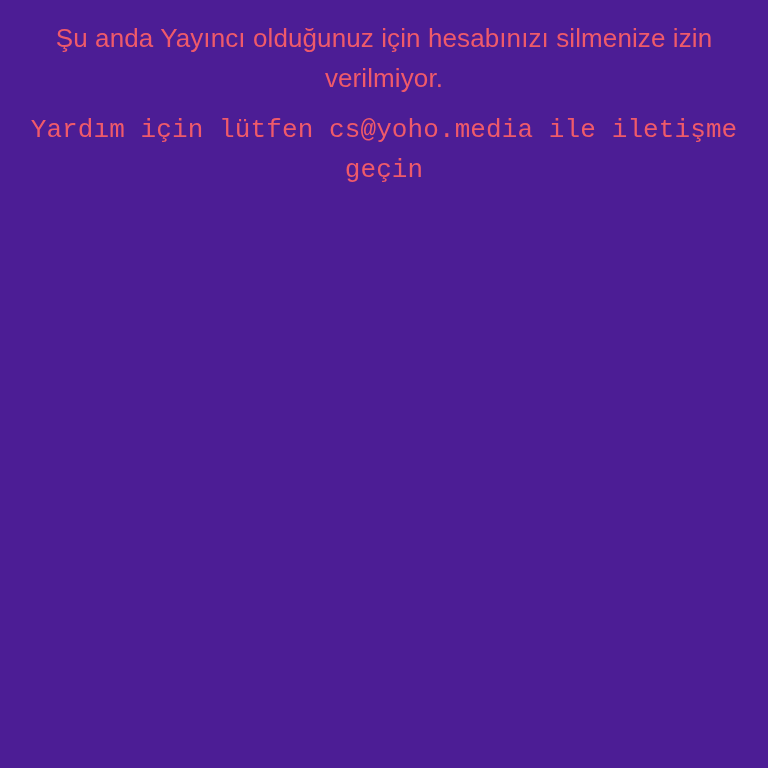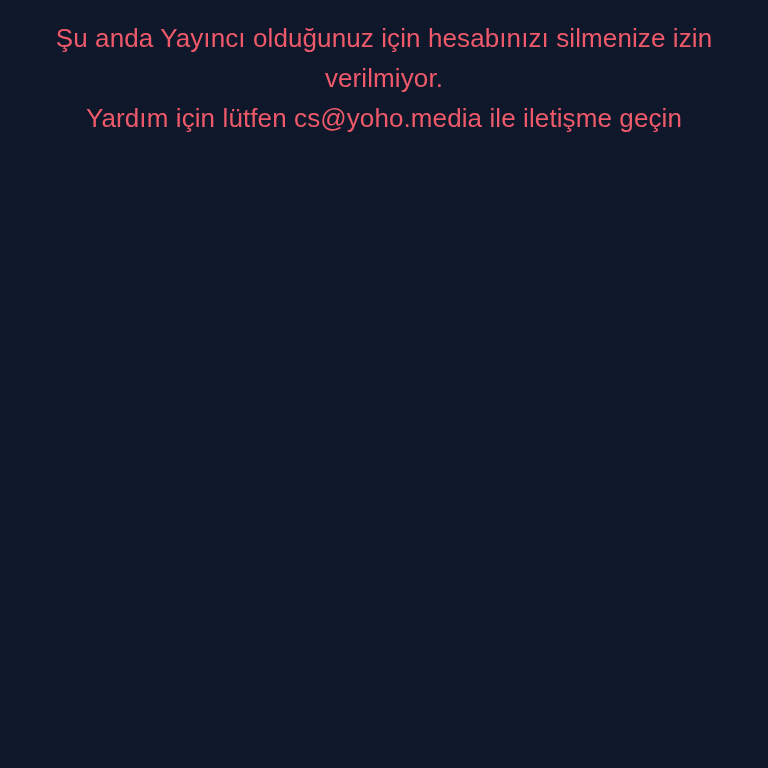--- a/index.html
+++ b/index.html
@@ -12,39 +12,40 @@
     background: #ffffff;
     font-family: "Liberation Sans", sans-serif;
     overflow: hidden;
   }
   .screen {
     position: relative;
     width: 768px;
     height: 768px;
     box-sizing: border-box;
     padding: 18px 24px 0 24px;
-    background: #0f172a;
+    background: #4c1d95;
   }
   .notice {
     color: #ef5a6a;
     font-size: 26px;
     line-height: 40px;
     text-align: center;
     font-weight: 400;
     letter-spacing: 0.1px;
   }
   .notice-line {
     display: block;
   }
   .notice-primary {
     text-align: center;
   }
   .notice-secondary {
     text-align: center;
-    margin-top: 0px;
+    margin-top: 12px;
+    font-family: Liberation Mono, monospace;
   }
   .body-area {
     width: 100%;
     height: 560px;
   }
 </style>
 </head>
 <body>
 
 <div class="screen">

